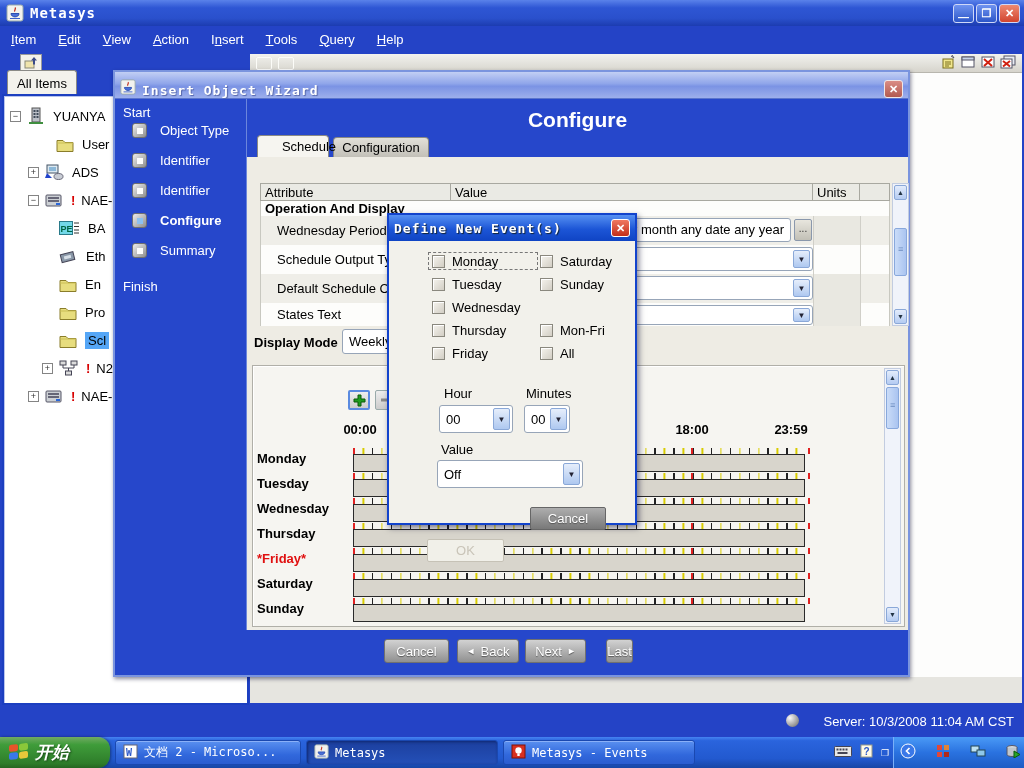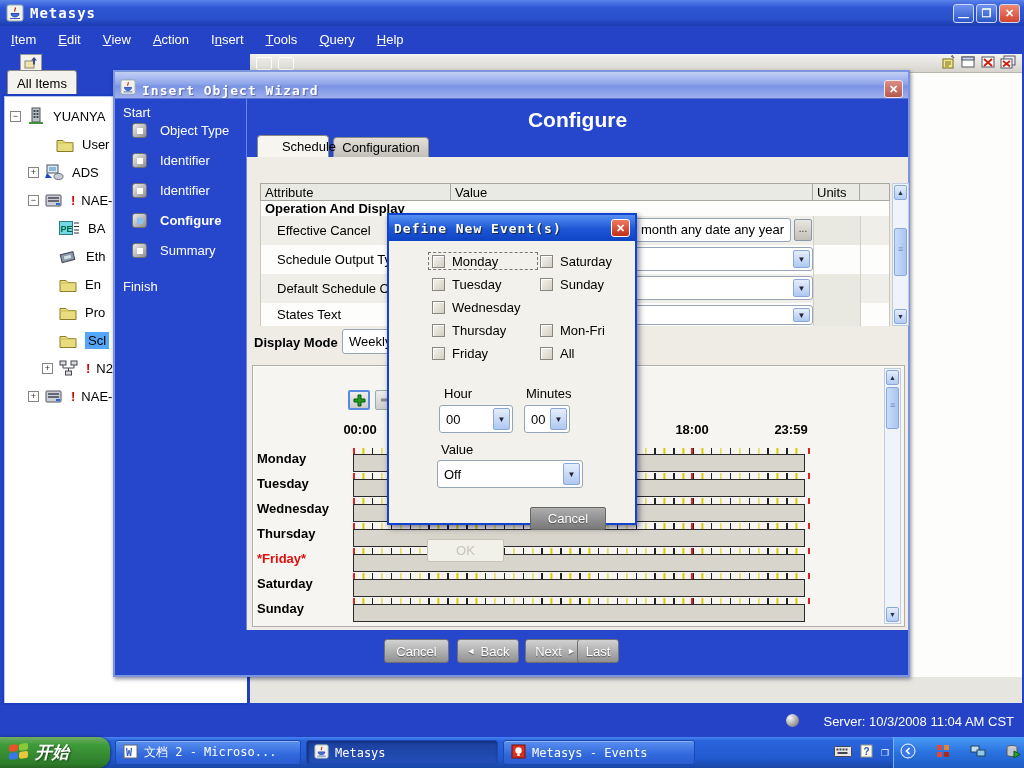--- a/index.html
+++ b/index.html
@@ -446,21 +446,21 @@
 
             <div class="attr-table">
               <div class="thead">
                 <span class="th" style="width:190px">Attribute</span>
                 <span class="th" style="width:362px">Value</span>
                 <span class="th" style="width:47px">Units</span>
                 <span class="th" style="width:29px;border-right:none"></span>
               </div>
               <div class="rgroup">Operation And Display</div>
               <div class="trow2 alt">
-                <span class="c-attr">Effective Cancel</span>
+                <span class="c-attr">Wednesday Period</span>
                 <span class="c-val">
                   <span class="txtbox">Any month any date any year</span>
                   <span class="dots-btn">...</span>
                 </span>
                 <span class="c-units"></span>
                 <span class="c-x"></span>
               </div>
               <div class="trow2 rw">
                 <span class="c-attr">Schedule Output Ty</span>
                 <span class="c-val">
@@ -612,21 +612,21 @@
             <span>Cancel</span>
           </span>
         <span class="nbtn" style="left:342px;width:62px">
             <span class="arr">◄</span>
             <span>Back</span>
           </span>
         <span class="nbtn" style="left:410px;width:61px">
             <span>Next</span>
             <span class="arr">►</span>
           </span>
-        <span class="nbtn" style="left:462px;width:42px">
+        <span class="nbtn" style="left:491px;width:27px">
             <span>Last</span>
           </span>
       </div>
     </div>
 
     <div class="dialog">
       <div class="dlg-title">
         <span class="dtext mono">Define New Event(s)</span>
         <span class="dlg-close">✕</span>
       </div>

